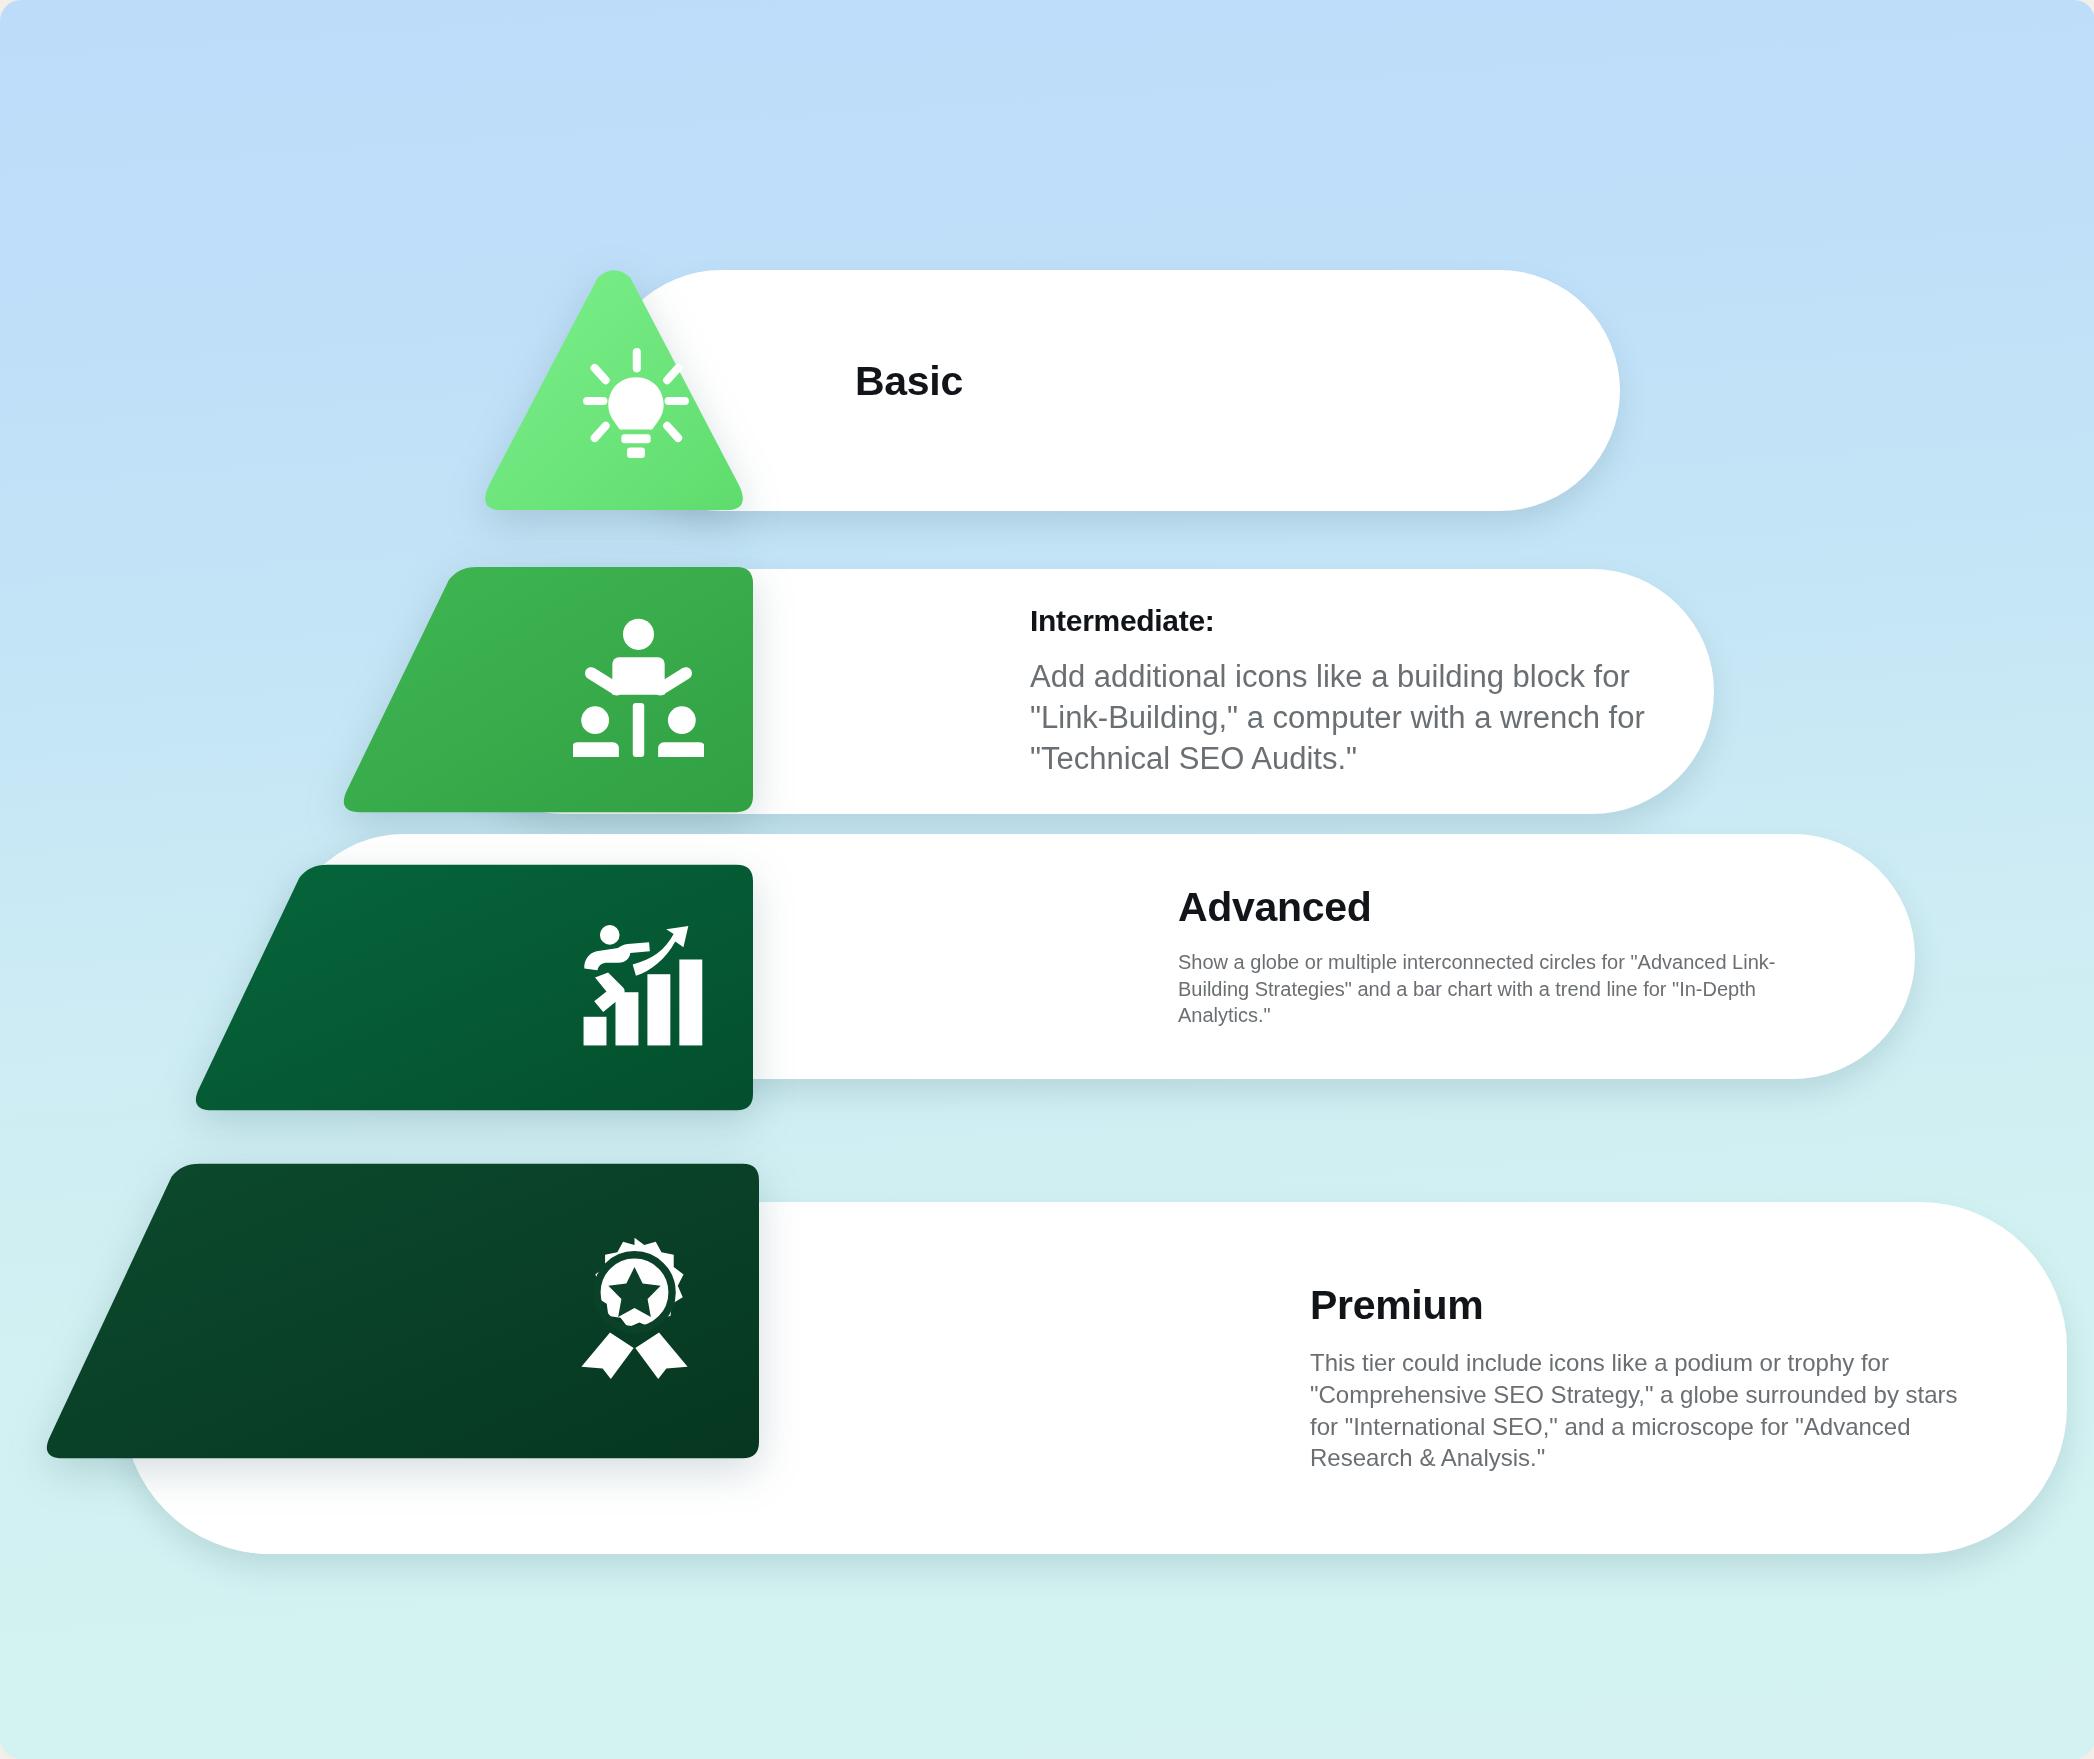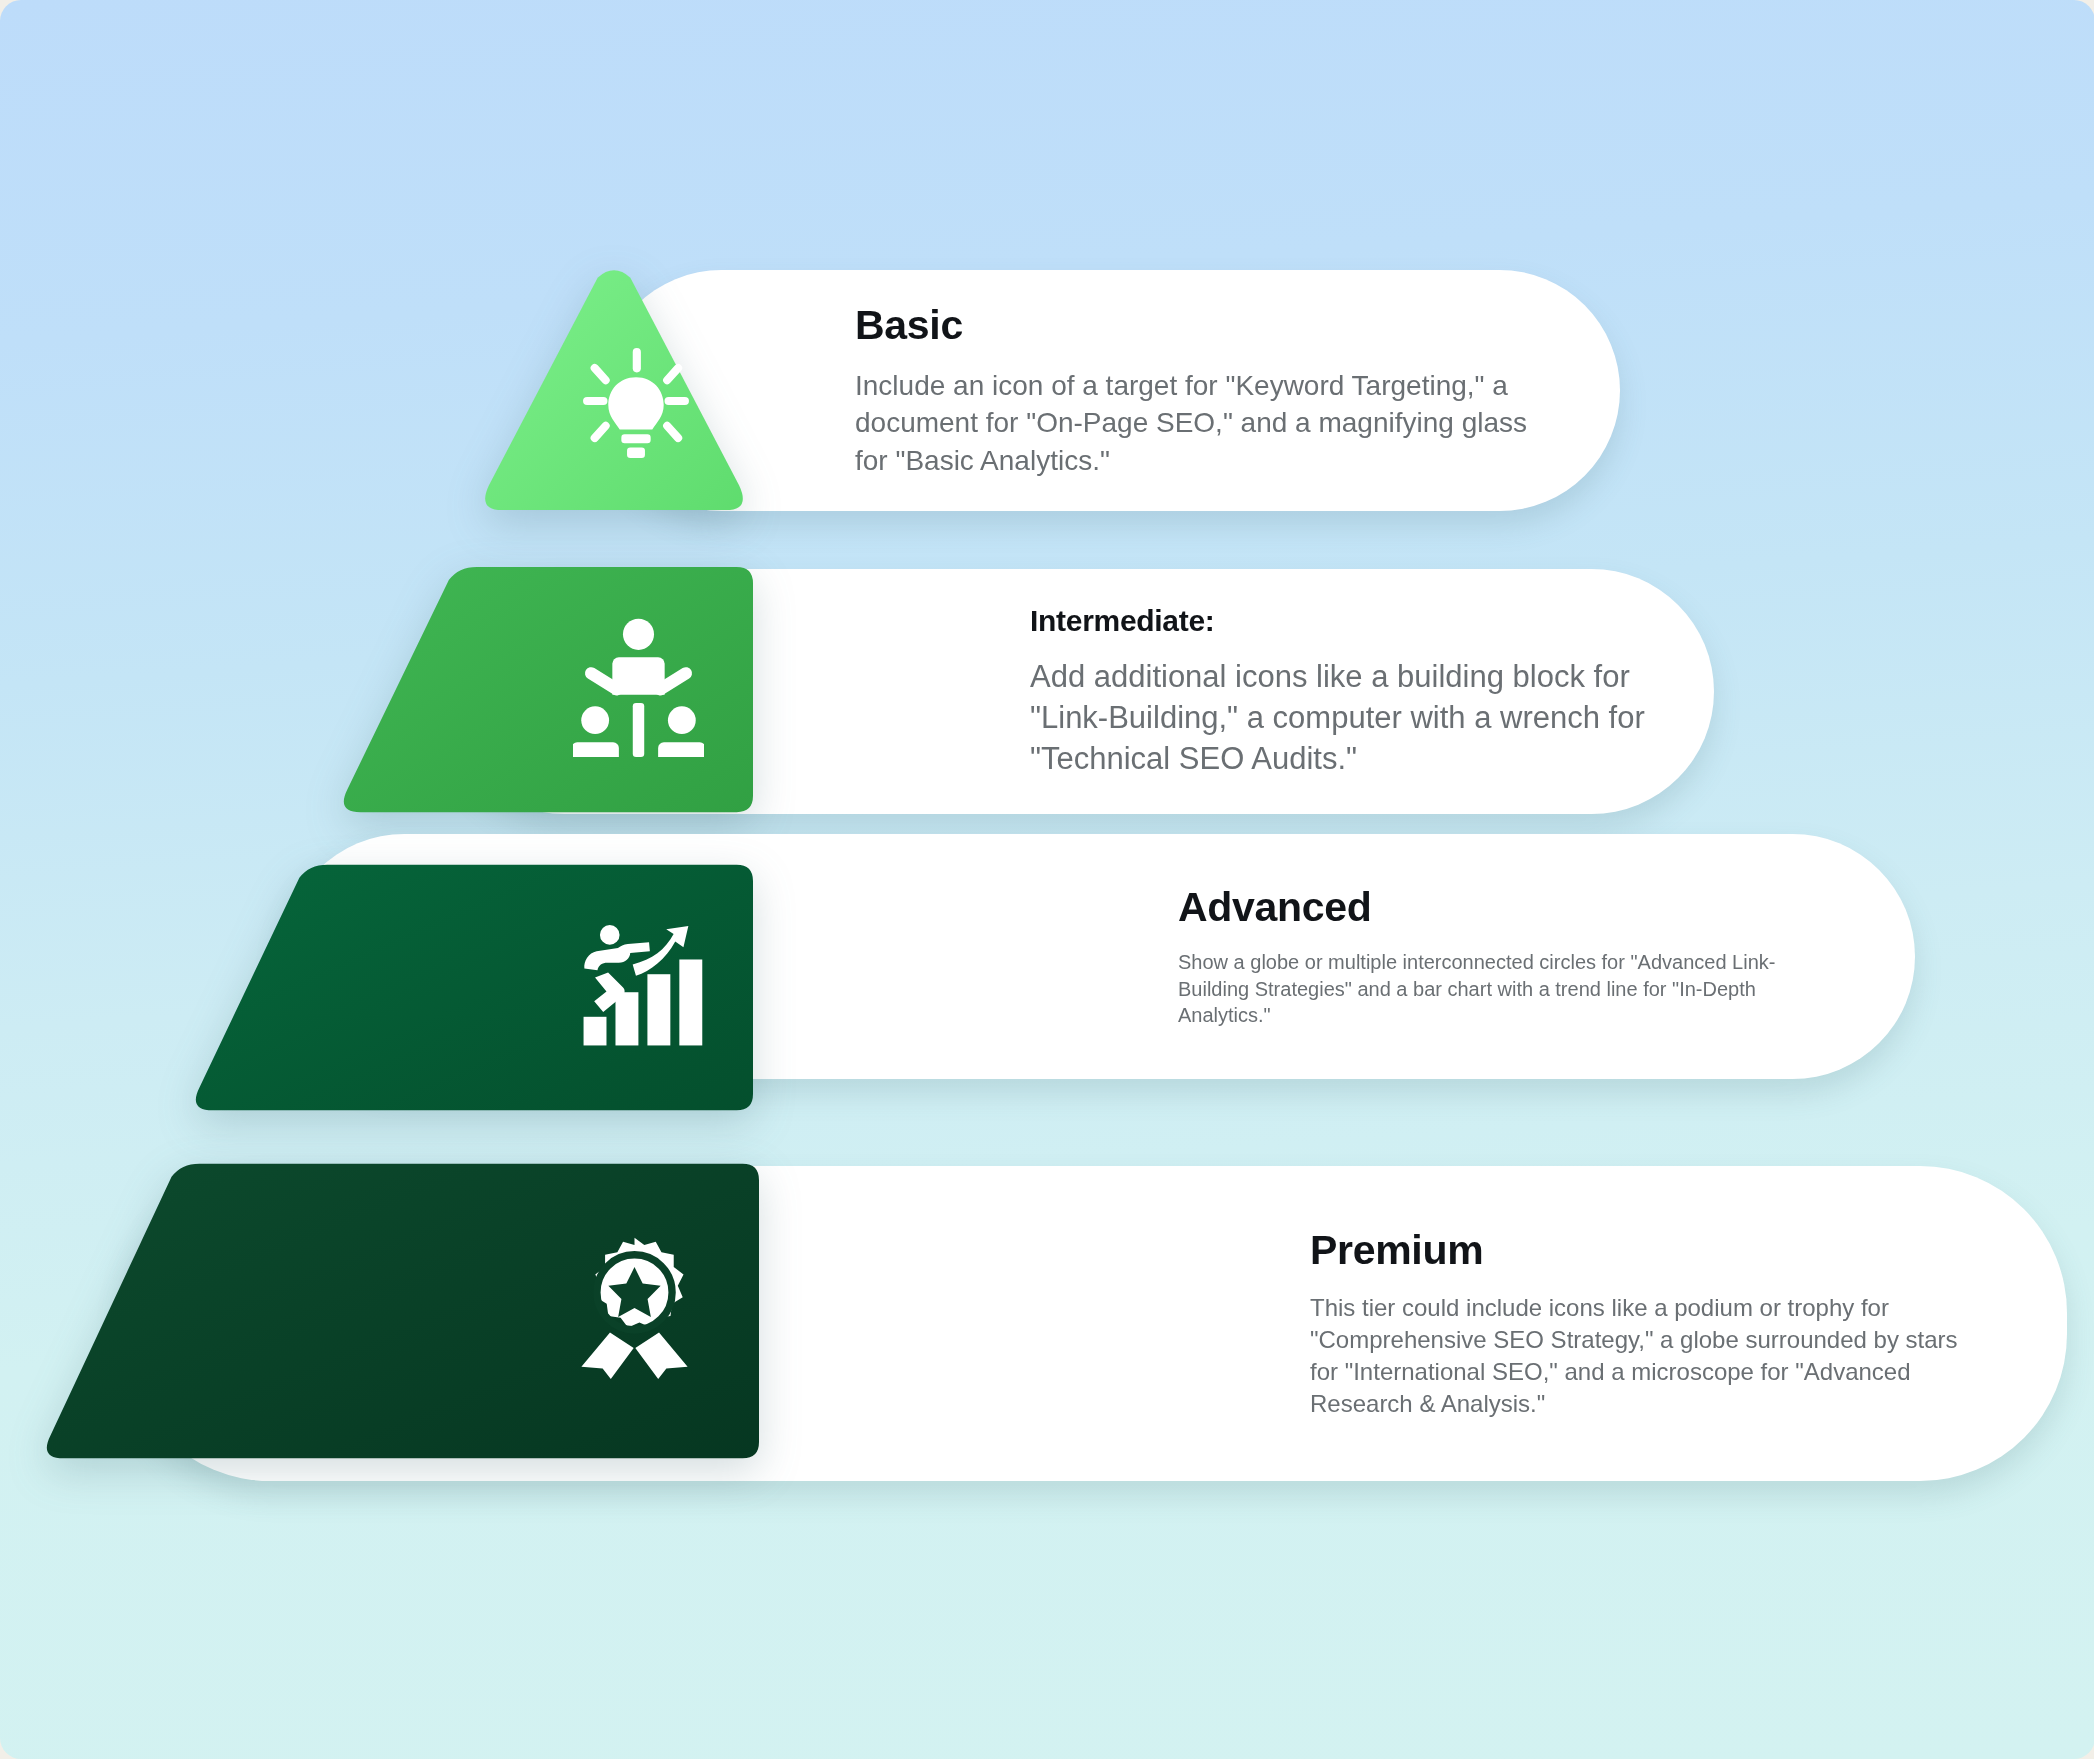--- a/index.html
+++ b/index.html
@@ -94,41 +94,40 @@
     border-radius:123px;
   }
   #tier-adv .card-inner { padding-left:896px; padding-right:65px; }
   #tier-adv .tier-title { font-size:41px; margin-bottom:18px; }
   #tier-adv .tier-desc  { font-size:20px; line-height:1.33; max-width:655px; }
   #tier-adv .shape { left:188px; top:863px; }
   #tier-adv .icon  { left:577px; top:925px; }
 
   
   #tier-prem .card {
-    left:123px; top:1166px;
-    width:1944px; height:315px;
+    left:123px; top:1202px;
+    width:1944px; height:352px;
     border-radius:147px;
   }
   #tier-prem .card-inner { padding-left:1187px; padding-right:65px; }
   #tier-prem .tier-title { font-size:41px; margin-bottom:18px; }
   #tier-prem .tier-desc  { font-size:24px; line-height:1.33; max-width:679px; }
   #tier-prem .shape { left:39px; top:1162px; }
   #tier-prem .icon  { left:573px; top:1236px; }
 </style>
 </head>
 <body>
 
 <div id="canvas">
 
   <div class="tier" id="tier-basic">
 
     <div class="card">
       <div class="card-inner">
         <div class="tier-title">Basic</div>
-        <div class="tier-desc">Include an icon of a target for "Keyword Targeting," a document for "On-Page SEO," and a magnifying glass for "Basic Analytics."</div>
       </div>
     </div>
 
     <div class="shape">
       <svg width="270" height="250" viewBox="0 0 330 305">
         <defs>
           <linearGradient id="gBasic" x1="0" y1="0" x2="1" y2="1">
             <stop offset="0%" stop-color="#7df08b"></stop>
             <stop offset="100%" stop-color="#5fdc6e"></stop>
           </linearGradient>

